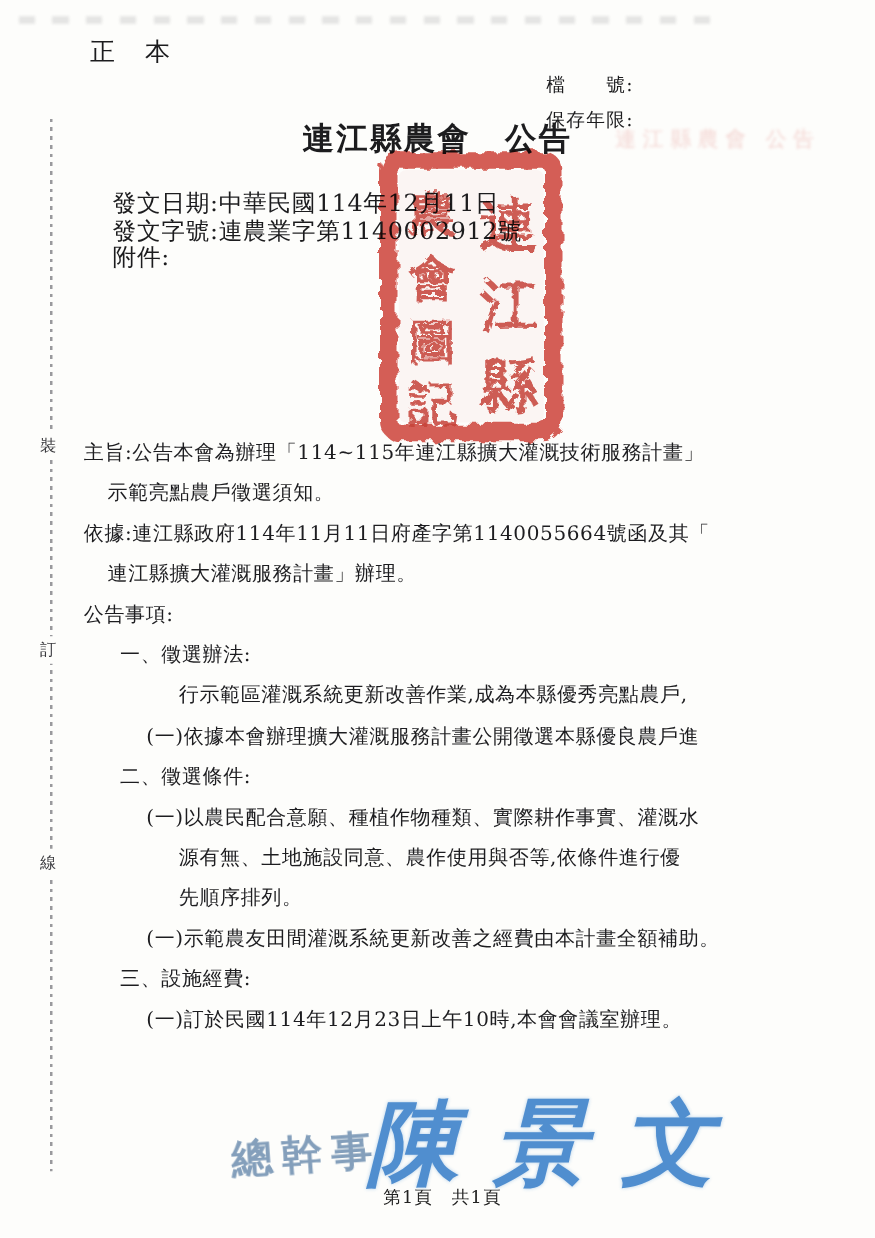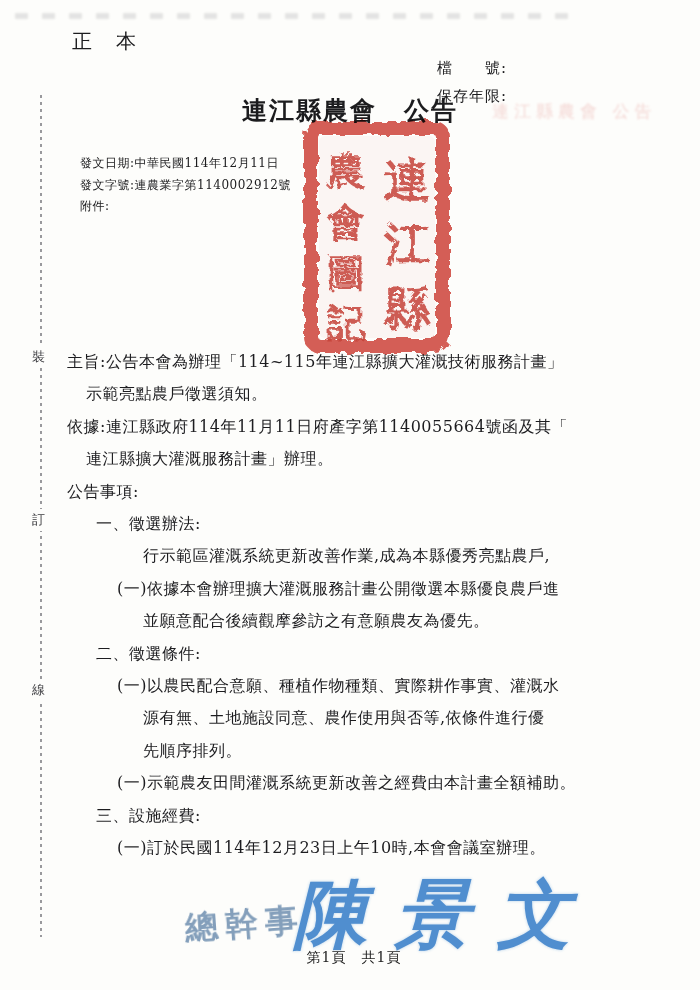--- a/index.html
+++ b/index.html
@@ -32,21 +32,21 @@
     position: absolute; left: 0; top: 94px; width: 700px;
     text-align: center; font-size: 25px; letter-spacing: 2px; font-weight: 600;
   }
   .ghost-stamp {
     position: absolute; left: 492px; top: 100px;
     font-size: 17px; letter-spacing: 5px;
     color: #d24a42; opacity: .22; filter: blur(1.1px);
     white-space: nowrap;
   }
 
-  .meta { position: absolute; left: 80px; top: 153px; font-size: 12px; line-height: 21.5px; letter-spacing: .5px; }
+  .meta { position: absolute; left: 90px; top: 153px; font-size: 19px; line-height: 21.5px; letter-spacing: .5px; }
   .meta div { white-space: nowrap; }
 
   
   .seal {
     position: absolute; left: 301px; top: 118px; width: 152px; height: 238px;
     mix-blend-mode: multiply;
   }
   .seal svg { width: 100%; height: 100%; }
   .seal-border { fill: none; stroke: #d1493f; stroke-width: 14; opacity: .88; }
   .seal-inner-tint { fill: #e9938c; opacity: .07; }
@@ -159,21 +159,20 @@
 
   <div class="body-text">
       <div class="bline lv-label">主旨:公告本會為辦理「114~115年連江縣擴大灌溉技術服務計畫」</div>
       <div class="bline lv-cont">示範亮點農戶徵選須知。</div>
       <div class="bline lv-label">依據:連江縣政府114年11月11日府產字第1140055664號函及其「</div>
       <div class="bline lv-cont">連江縣擴大灌溉服務計畫」辦理。</div>
       <div class="bline lv-label">公告事項:</div>
       <div class="bline lv-item">一、徵選辦法:</div>
       <div class="bline lv-subcont">行示範區灌溉系統更新改善作業,成為本縣優秀亮點農戶,</div>
       <div class="bline lv-sub">(一)依據本會辦理擴大灌溉服務計畫公開徵選本縣優良農戶進</div>
-      <div class="bline lv-subcont">並願意配合後續觀摩參訪之有意願農友為優先。</div>
       <div class="bline lv-item">二、徵選條件:</div>
       <div class="bline lv-sub">(一)以農民配合意願、種植作物種類、實際耕作事實、灌溉水</div>
       <div class="bline lv-subcont">源有無、土地施設同意、農作使用與否等,依條件進行優</div>
       <div class="bline lv-subcont">先順序排列。</div>
       <div class="bline lv-sub">(一)示範農友田間灌溉系統更新改善之經費由本計畫全額補助。</div>
       <div class="bline lv-item">三、設施經費:</div>
       <div class="bline lv-sub">(一)訂於民國114年12月23日上午10時,本會會議室辦理。</div>
     </div>
 
   <div class="sig-title">總幹事</div>

